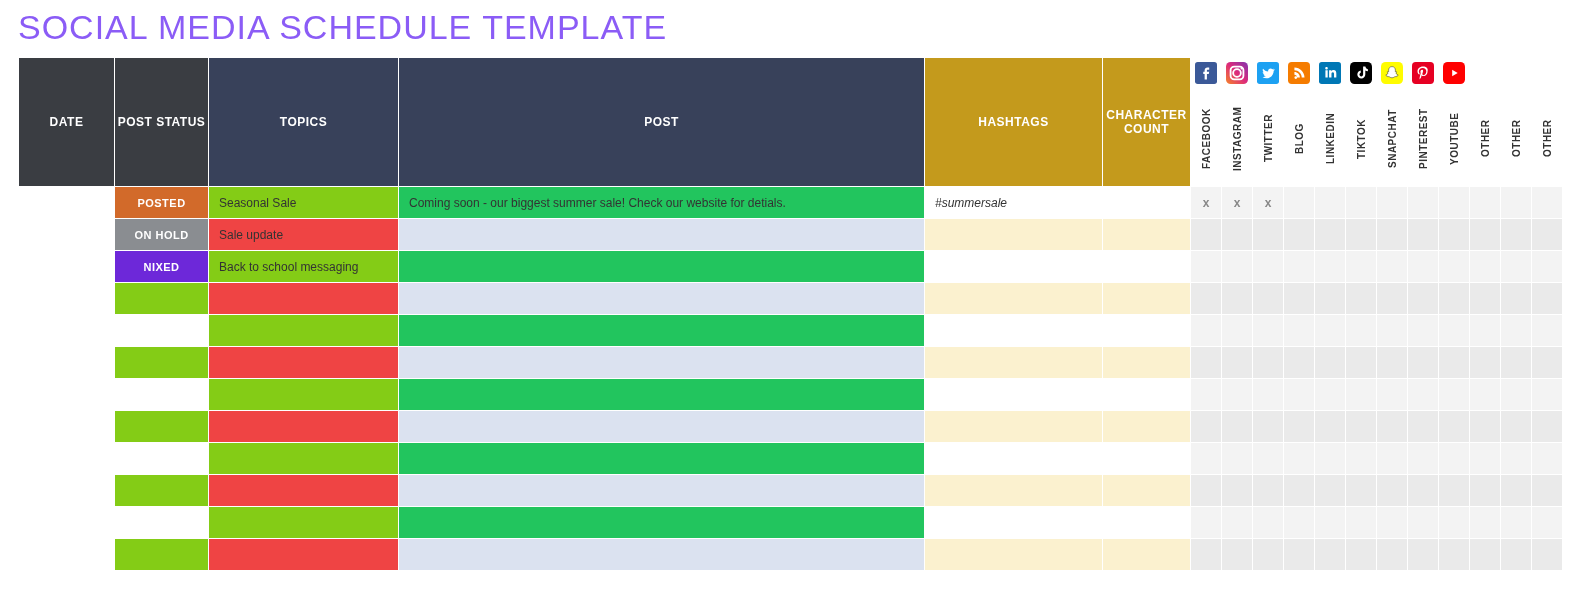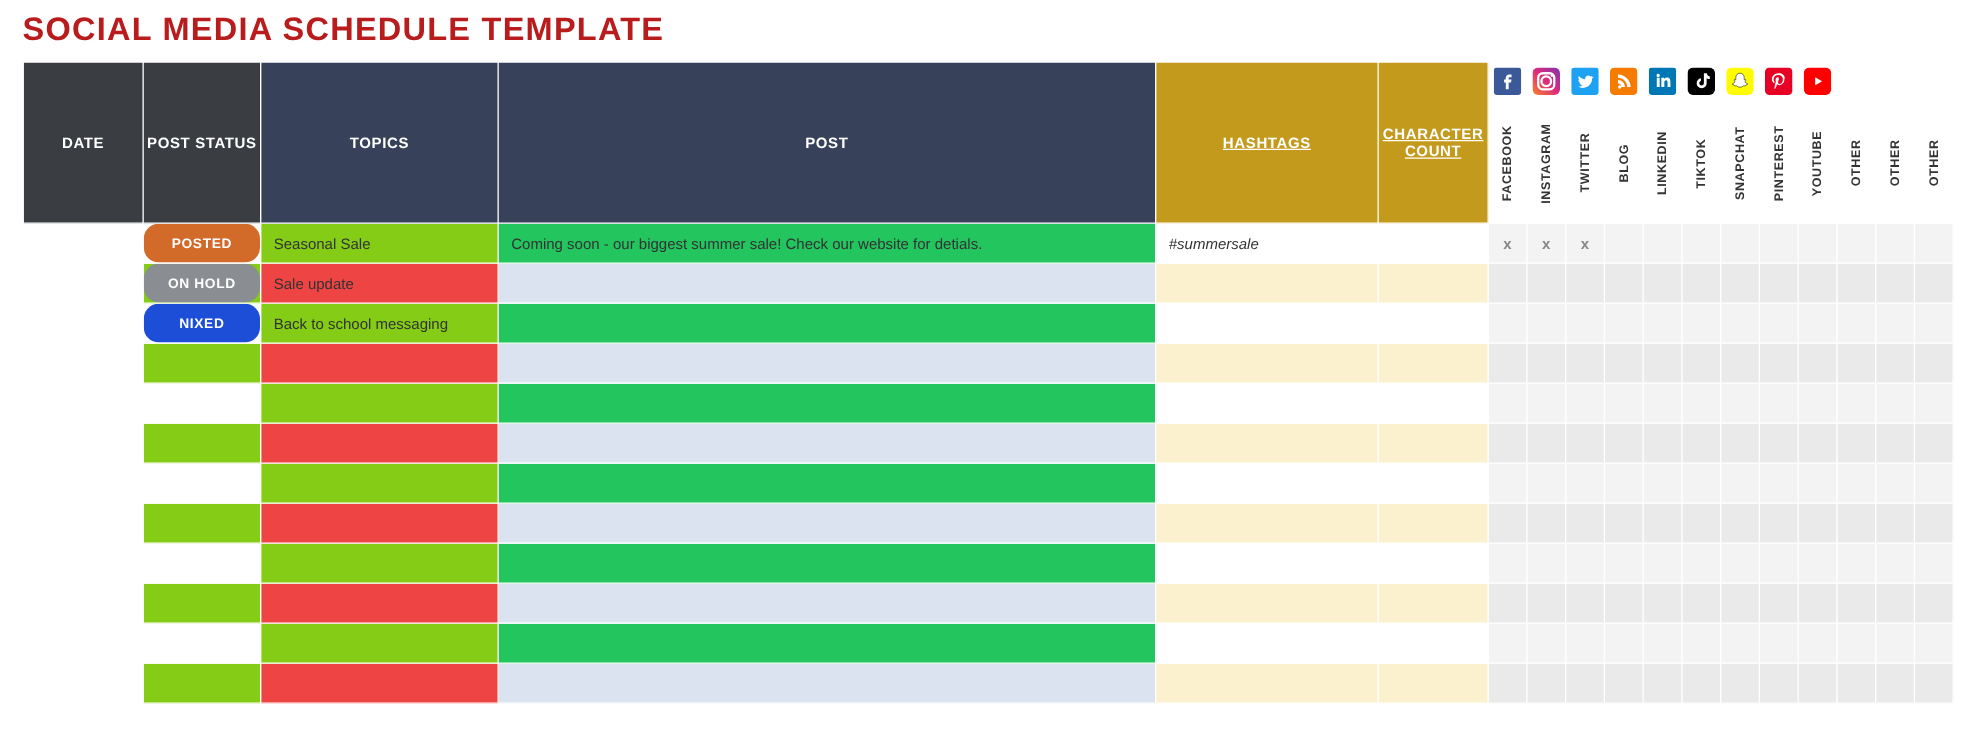--- a/index.html
+++ b/index.html
@@ -1,52 +1,52 @@
 <!DOCTYPE html>
 <html><head>
 <meta charset="utf-8">
 <style>
   * { box-sizing: border-box; margin: 0; padding: 0; }
   body { font-family: "Century Gothic", "Segoe UI", Arial, sans-serif; background: #fff; padding: 8px 18px; color: #333; }
-  h1.title { font-size: 26px; font-weight: 700; letter-spacing: 1px; color: #b91c1c; margin-bottom: 10px; }
+  h1.title { font-size: 34px; font-weight: 400; letter-spacing: 1px; color: #8b5cf6; margin-bottom: 10px; }
   table { border-collapse: collapse; table-layout: fixed; width: 1544px; }
   col.c-date   { width: 96px; }
   col.c-status { width: 94px; }
   col.c-topics { width: 190px; }
   col.c-post   { width: 526px; }
   col.c-hash   { width: 178px; }
   col.c-count  { width: 88px; }
   col.c-plat   { width: 31px; }
   th, td { border: 1px solid #fff; font-size: 12px; vertical-align: middle; }
   thead th { background: #38415a; color: #fff; font-weight: 700; height: 128px; text-align: center; letter-spacing: .5px; margin-top: 20px; }
   thead th.dark    { background: #3a3d42; }
-  thead th.gold    { background: #c49a1c; text-decoration: underline; }
+  thead th.gold    { background: #c49a1c; }
   thead th.platcol { background: #fff; color: #333; padding: 0; }
   .plat-inner { display: flex; flex-direction: column; align-items: center; justify-content: flex-start; height: 128px; padding-top: 4px; }
   .plat-inner svg { width: 22px; height: 22px; flex: 0 0 auto; margin-bottom: 4px; }
   .plat-label { writing-mode: vertical-rl; transform: rotate(180deg); font-size: 10px; font-weight: 600; letter-spacing: .5px; flex: 1; display: flex; align-items: center; justify-content: center; padding: 2px 0; }
   tbody td { height: 32px; padding: 0 10px; color: #333; font-size: 12px; }
   tbody td.cell-date   { background: #fff; }
   tbody td.cell-status { background: #84cc16; text-align: center; color: #fff; font-weight: 600; padding: 0; }
   tbody td.cell-topics { background: #ef4444; }
   tbody td.cell-post   { background: #dbe2f0; }
   tbody td.cell-hash   { background: #fbf1cf; font-style: italic; }
   tbody td.cell-count  { background: #fbf1cf; text-align: center; }
   tbody td.cell-plat   { background: #eaeaea; text-align: center; padding: 0; color: #888; font-weight: 600; }
   tbody tr.row-light td.cell-date   { background: #fff; }
   tbody tr.row-light td.cell-status { background: #fff; }
   tbody tr.row-light td.cell-topics { background: #84cc16; }
   tbody tr.row-light td.cell-post   { background: #22c55e; }
   tbody tr.row-light td.cell-hash   { background: #fff; }
   tbody tr.row-light td.cell-count  { background: #fff; }
   tbody tr.row-light td.cell-plat   { background: #f3f3f3; }
-  .badge { display: flex; align-items: center; justify-content: center; width: 100%; height: 100%; color: #fff; font-weight: 600; font-size: 11px; letter-spacing: .5px; border-radius: 12px; }
+  .badge { display: flex; align-items: center; justify-content: center; width: 100%; height: 100%; color: #fff; font-weight: 600; font-size: 11px; letter-spacing: .5px; }
   .badge.posted  { background: #d26a2a; }
   .badge.on_hold { background: #8a8d91; }
-  .badge.nixed   { background: #1d4ed8; }
+  .badge.nixed   { background: #6d28d9; }
 </style>
 </head>
 <body>
 
 <h1 class="title">SOCIAL MEDIA SCHEDULE TEMPLATE</h1>
 
 <table>
   <colgroup>
     <col class="c-date">
       <col class="c-status">

